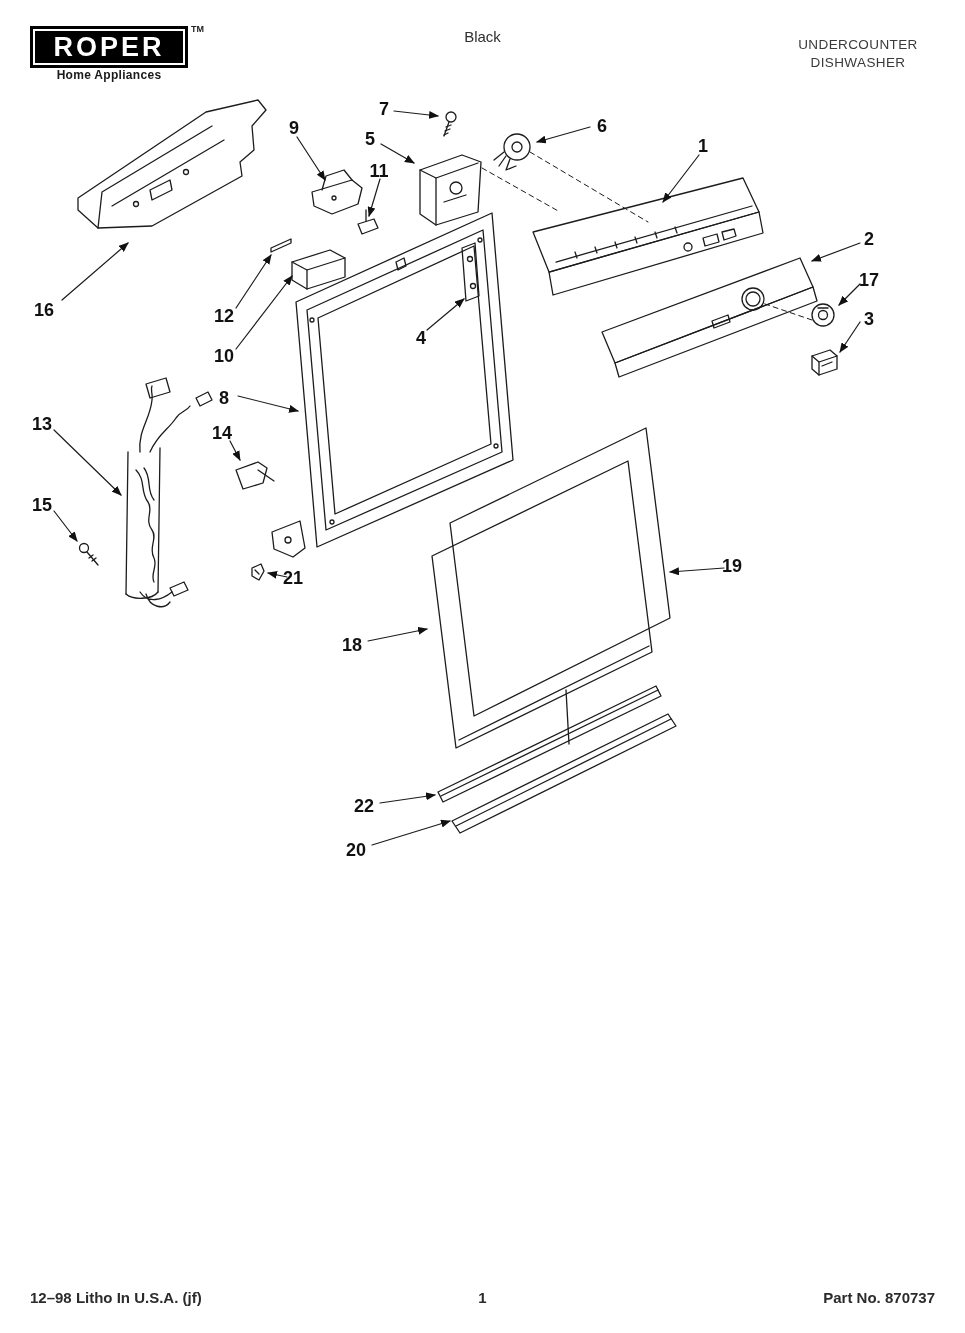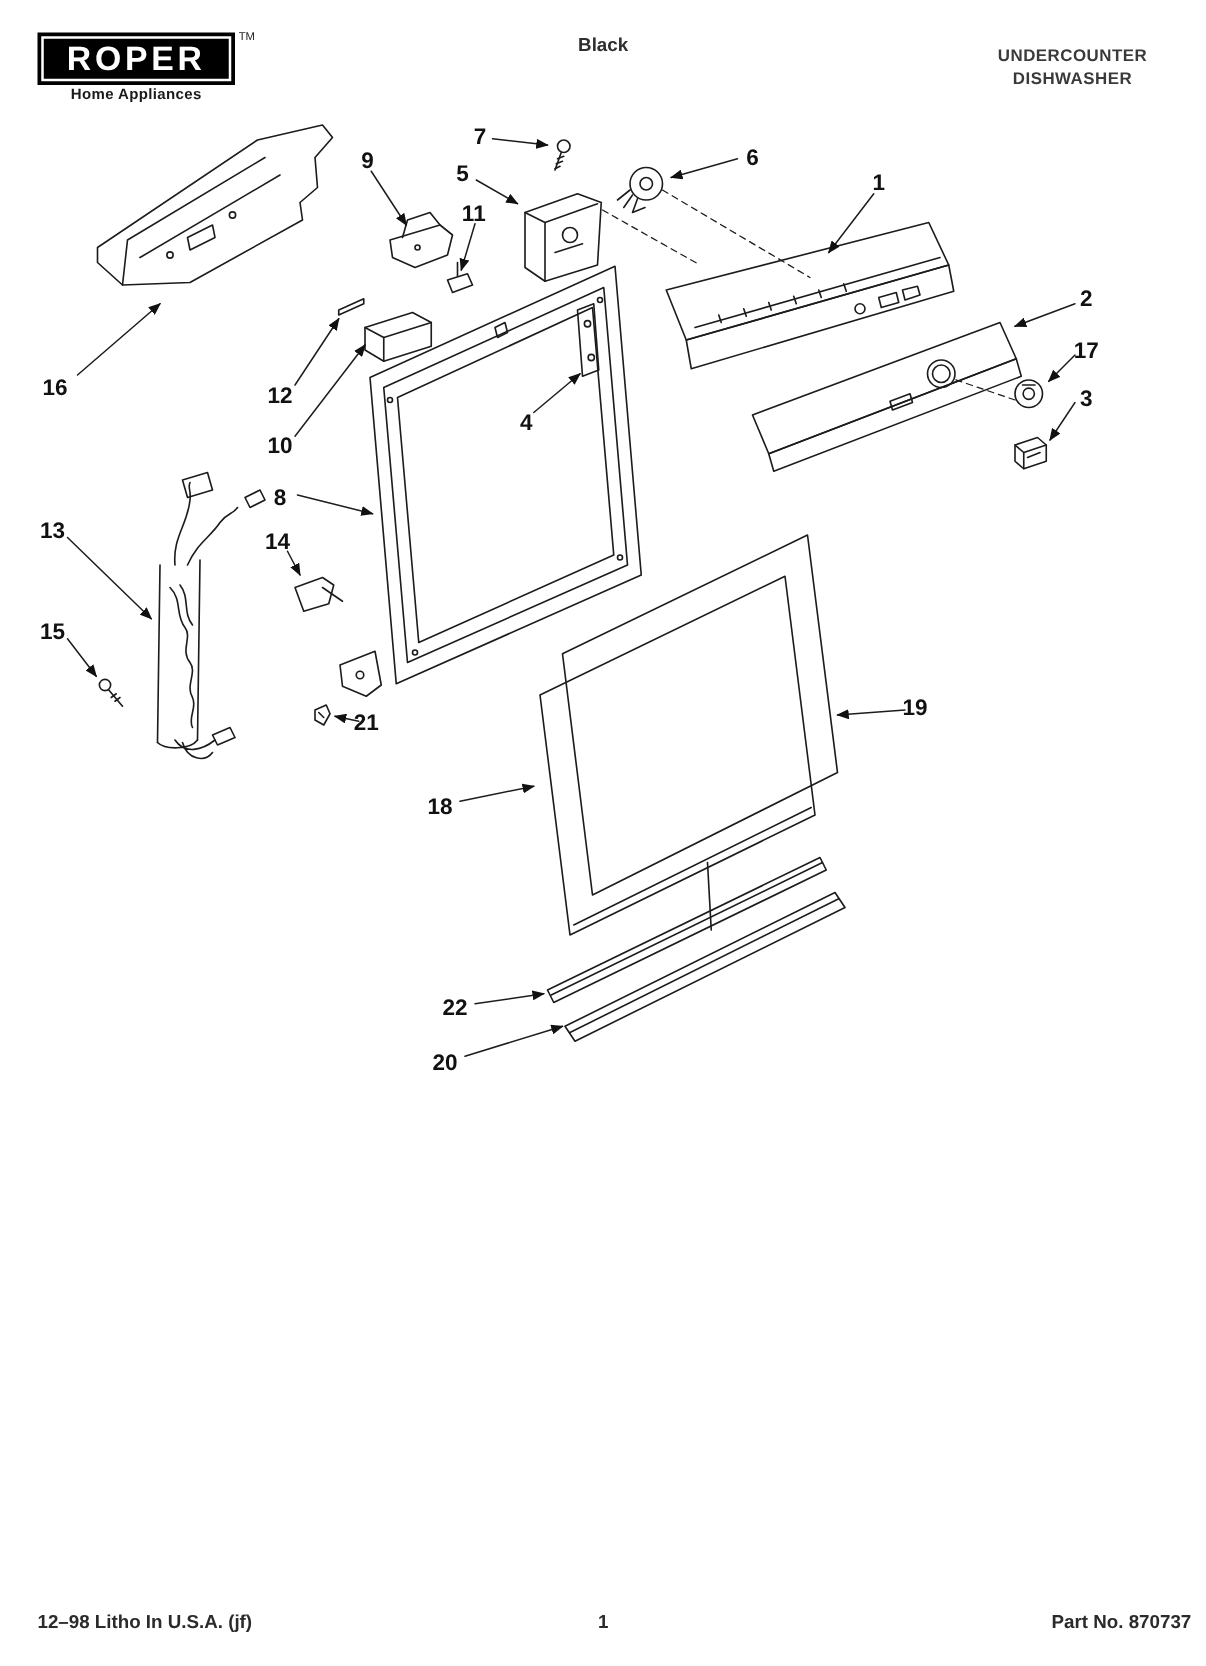--- a/index.html
+++ b/index.html
@@ -9,42 +9,42 @@
   }
   
   .logo{position:absolute;left:30px;top:26px;width:158px;text-align:center;}
   .logo-box{
     position:relative;height:42px;background:#000;display:flex;align-items:center;justify-content:center;
   }
   .logo-box::after{content:"";position:absolute;inset:3px;border:2px solid #fff;pointer-events:none;}
   .logo-box span{
     position:relative;color:#fff;font-weight:bold;font-size:27px;letter-spacing:3px;line-height:1;
   }
-  .logo .tm{position:absolute;right:-16px;top:-2px;font-size:9px;font-weight:normal;color:#222;margin-left:24px;}
+  .logo .tm{position:absolute;right:-16px;top:-2px;font-size:9px;font-weight:bold;color:#222;margin-left:24px;}
   .logo .tagline{margin-top:0;font-size:12px;font-weight:bold;letter-spacing:.3px;}
   .title-block{position:absolute;left:0;right:0;top:26px;text-align:center;}
   .title-block h1{
     margin:0;font-size:29px;font-weight:bold;letter-spacing:1px;color:#333;
   }
   .title-block .model{margin-top:4px;font-size:16px;font-weight:bold;color:#2e2e2e;}
-  .title-block .color{margin-top:2px;font-size:15px;font-weight:bold;color:#2e2e2e;}
+  .title-block .color{margin-top:2px;font-size:15px;font-weight:normal;color:#2e2e2e;}
   .category{
     position:absolute;right:22px;top:36px;width:170px;text-align:center;
-    font-size:13.5px;font-weight:bold;letter-spacing:.4px;color:#3a3a3a;line-height:1.35;
+    font-size:13.5px;font-weight:normal;letter-spacing:.4px;color:#3a3a3a;line-height:1.35;
   }
   
   .diagram-svg{position:absolute;left:0;top:0;width:965px;height:1333px;}
   .diagram-svg text{
     font-family:"Liberation Sans", sans-serif;font-size:18px;fill:#111;font-weight:600;
   }
   
   .footer{position:absolute;left:0;right:0;bottom:22px;height:22px;font-size:15px;font-weight:bold;color:#2b2b2b;}
   .footer .f-left{position:absolute;left:30px;}
   .footer .f-center{position:absolute;left:0;right:0;text-align:center;}
-  .footer .f-right{position:absolute;right:12px;margin-left:31px;}
+  .footer .f-right{position:absolute;right:30px;margin-left:31px;}
 </style>
 </head>
 <body>
 
 <div class="page">
 
   <div class="logo">
     <div class="logo-box">
       <span>ROPER</span>
     </div>

